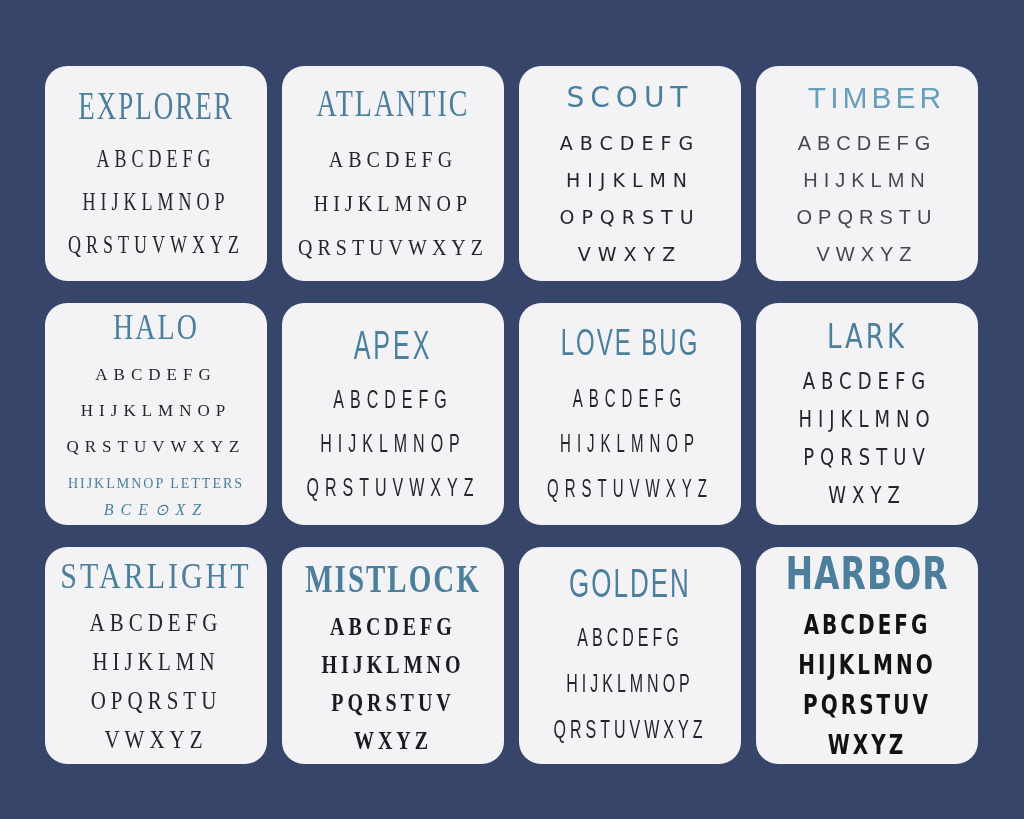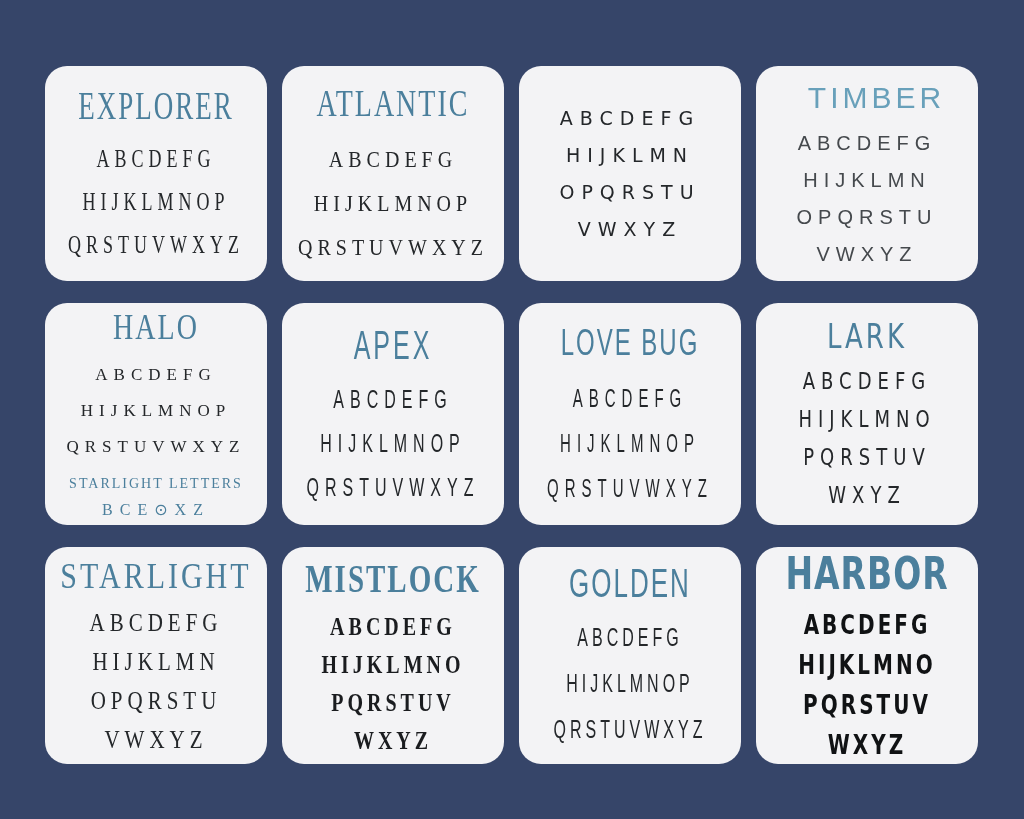--- a/index.html
+++ b/index.html
@@ -57,21 +57,21 @@
   .c-scout .alpha-line { font-family: "DejaVu Sans", sans-serif; font-size: 19px; letter-spacing: 7px; line-height: 37px; }
 
   
   .c-timber .title { font-family: "Liberation Sans", sans-serif; font-size: 30px; letter-spacing: 4px; line-height: 46px; color: #68a0ba; margin-left: 19px; }
   .c-timber .alpha-line { font-family: "Liberation Sans", sans-serif; font-size: 20px; letter-spacing: 6px; line-height: 37px; color: #45494d; }
 
   
   .c-halo .title { font-family: "Liberation Serif", serif; font-size: 28px; letter-spacing: 2px; line-height: 44px; transform: scaleY(1.3); }
   .c-halo .alpha-line { font-family: "Liberation Serif", serif; font-size: 17px; letter-spacing: 6px; line-height: 36px; }
   .c-halo .alt-label { font-family: "Liberation Serif", serif; font-size: 14px; letter-spacing: 2px; line-height: 26px; margin-top: 6px; }
-  .c-halo .alt-letters { font-family: "Liberation Serif", serif; font-size: 16px; letter-spacing: 7px; line-height: 26px; }
+  .c-halo .alt-letters { font-family: "Liberation Serif", serif; font-size: 16px; letter-spacing: 7px; line-height: 26px; font-style: italic; }
 
   
   .c-apex .title { font-family: "Liberation Sans", sans-serif; font-size: 25px; letter-spacing: 3px; line-height: 52px; transform: scaleY(1.65); }
   .c-apex .alpha-line { font-family: "Liberation Sans", sans-serif; font-size: 16px; letter-spacing: 6px; line-height: 44px; transform: scaleY(1.6); }
 
   
   .c-love-bug .title { font-family: "Liberation Sans", sans-serif; font-size: 24px; letter-spacing: 2px; line-height: 48px; transform: scaleY(1.55); }
   .c-love-bug .alpha-line { font-family: "Liberation Sans", sans-serif; font-size: 15px; letter-spacing: 6px; line-height: 45px; transform: scaleY(1.7); }
 
   
@@ -107,40 +107,41 @@
   </div>
 
   <div class="card c-atlantic lines3">
     <div class="title">ATLANTIC</div>
     <div class="alpha-line">ABCDEFG</div>
     <div class="alpha-line">HIJKLMNOP</div>
     <div class="alpha-line">QRSTUVWXYZ</div>
   </div>
 
   <div class="card c-scout lines4">
+    <div class="title">SCOUT</div>
     <div class="alpha-line">ABCDEFG</div>
     <div class="alpha-line">HIJKLMN</div>
     <div class="alpha-line">OPQRSTU</div>
     <div class="alpha-line">VWXYZ</div>
   </div>
 
   <div class="card c-timber lines4">
     <div class="title">TIMBER</div>
     <div class="alpha-line">ABCDEFG</div>
     <div class="alpha-line">HIJKLMN</div>
     <div class="alpha-line">OPQRSTU</div>
     <div class="alpha-line">VWXYZ</div>
   </div>
 
   <div class="card c-halo lines3">
     <div class="title">HALO</div>
     <div class="alpha-line">ABCDEFG</div>
     <div class="alpha-line">HIJKLMNOP</div>
     <div class="alpha-line">QRSTUVWXYZ</div>
-    <div class="alt-label">STARLIGHT LETTERS</div>
+    <div class="alt-label">HIJKLMNOP LETTERS</div>
     <div class="alt-letters">BCE⊙XZ</div>
   </div>
 
   <div class="card c-apex lines3">
     <div class="title">APEX</div>
     <div class="alpha-line">ABCDEFG</div>
     <div class="alpha-line">HIJKLMNOP</div>
     <div class="alpha-line">QRSTUVWXYZ</div>
   </div>
 

